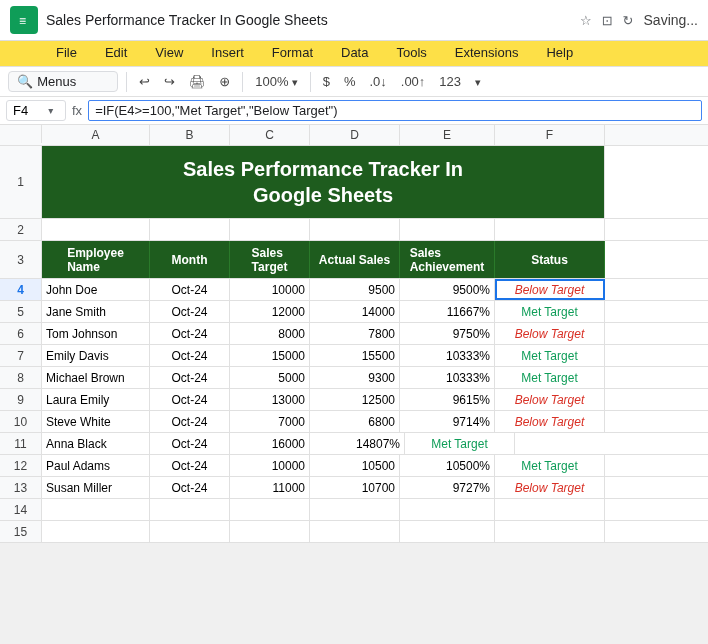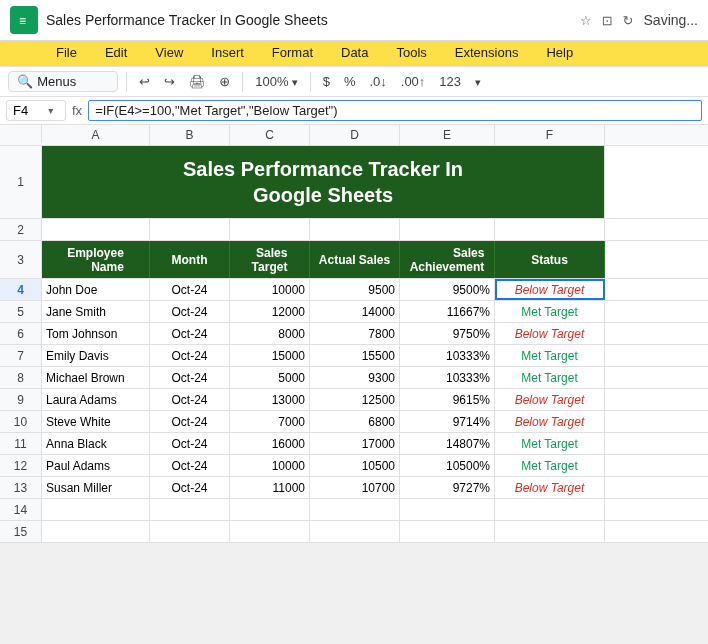--- a/index.html
+++ b/index.html
@@ -132,21 +132,21 @@
     }
     .cell-center { justify-content: center; }
     .cell-right { justify-content: flex-end; }
 
     
     .header-cell {
       background: #1e5c1e;
       color: #fff;
       font-weight: bold;
       font-size: 12px;
-      text-align: right;
+      text-align: left;
       display: flex; align-items: center; justify-content: center;
       padding: 3px 4px;
       border-right: 1px solid #2a7a2a;
     }
 
     
     .title-merged {
       background: #1e5c1e;
       color: #fff;
       font-weight: bold;
@@ -336,21 +336,21 @@
     <div class="cell col-b cell-center">Oct-24</div>
     <div class="cell col-c cell-right">5000</div>
     <div class="cell col-d cell-right">9300</div>
     <div class="cell col-e cell-right">10333%</div>
     <div class="cell col-f cell-center ">
       <span class="status-met">Met Target</span>
     </div>
   </div>
       <div class="sheet-row row-normal">
     <div class="row-num">9</div>
-    <div class="cell col-a">Laura Adams</div>
+    <div class="cell col-a">Laura Emily</div>
     <div class="cell col-b cell-center">Oct-24</div>
     <div class="cell col-c cell-right">13000</div>
     <div class="cell col-d cell-right">12500</div>
     <div class="cell col-e cell-right">9615%</div>
     <div class="cell col-f cell-center ">
       <span class="status-below">Below Target</span>
     </div>
   </div>
       <div class="sheet-row row-normal">
     <div class="row-num">10</div>
@@ -361,21 +361,20 @@
     <div class="cell col-e cell-right">9714%</div>
     <div class="cell col-f cell-center ">
       <span class="status-below">Below Target</span>
     </div>
   </div>
       <div class="sheet-row row-normal">
     <div class="row-num">11</div>
     <div class="cell col-a">Anna Black</div>
     <div class="cell col-b cell-center">Oct-24</div>
     <div class="cell col-c cell-right">16000</div>
-    <div class="cell col-d cell-right">17000</div>
     <div class="cell col-e cell-right">14807%</div>
     <div class="cell col-f cell-center ">
       <span class="status-met">Met Target</span>
     </div>
   </div>
       <div class="sheet-row row-normal">
     <div class="row-num">12</div>
     <div class="cell col-a">Paul Adams</div>
     <div class="cell col-b cell-center">Oct-24</div>
     <div class="cell col-c cell-right">10000</div>

